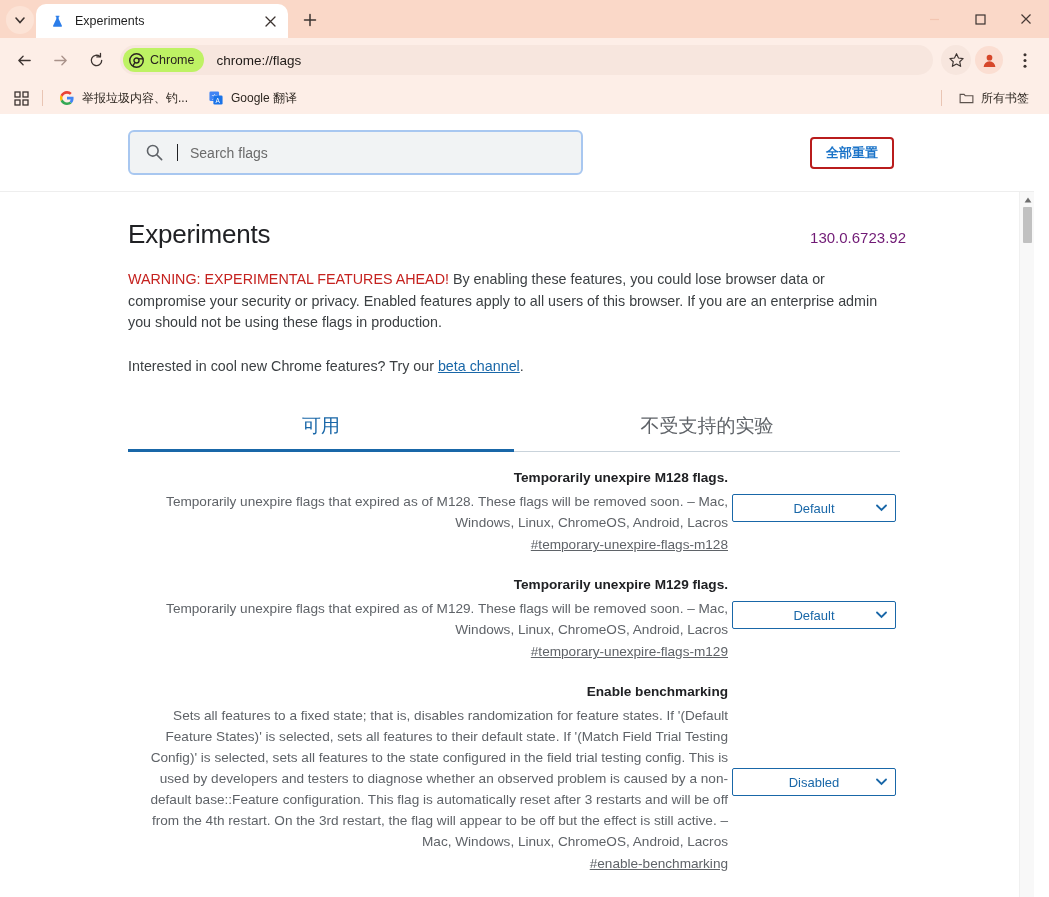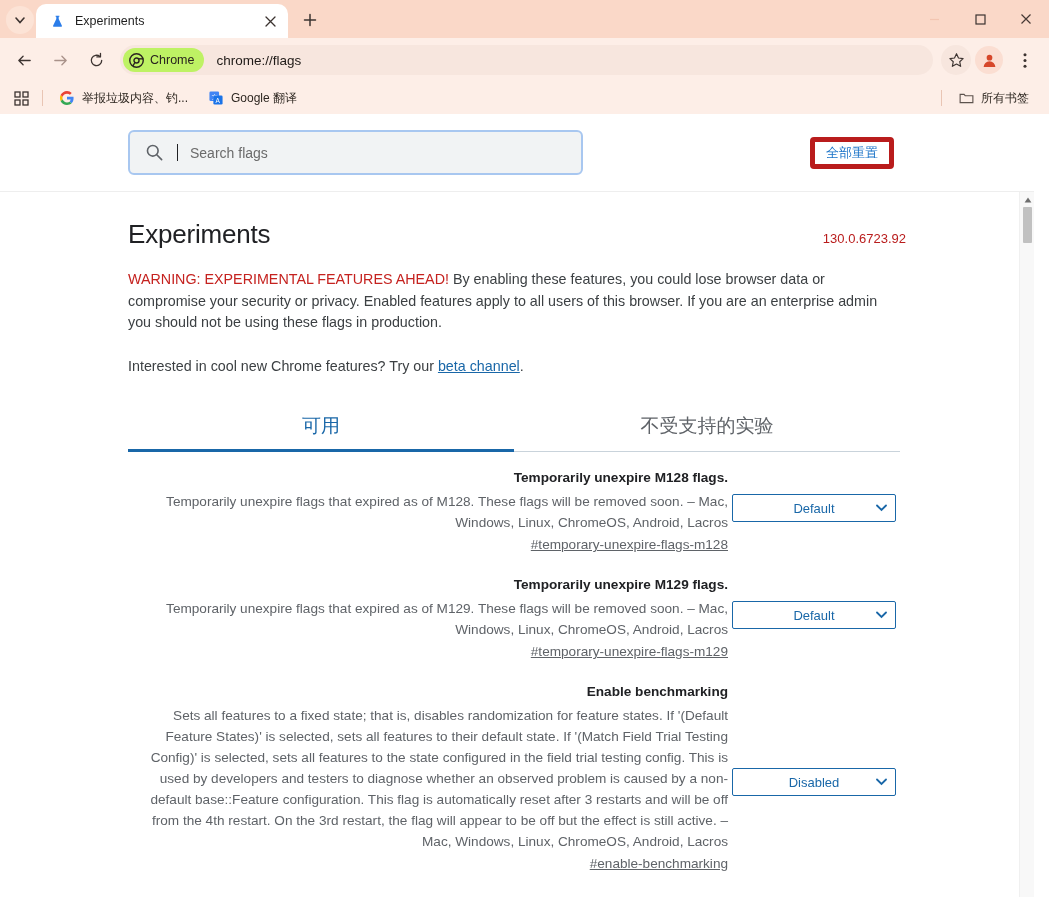--- a/index.html
+++ b/index.html
@@ -238,47 +238,47 @@
   .search-placeholder {
     font-size: 14px;
     color: #6b6b6b;
     margin-left: 12px;
   }
   .reset-btn {
     position: absolute;
     right: 140px;
     width: 84px;
     height: 32px;
-    border: 5px solid #b91c1c;
+    border: 2px solid #b91c1c;
     border-radius: 4px;
     background: #ffffff;
     color: #1a73c8;
     font-size: 13px;
     font-family: "Liberation Sans", sans-serif;
     cursor: pointer;
-    display: flex; align-items: center; justify-content: center;
+    display: flex; align-items: center; justify-content: center; font-weight: bold;
   }
 
   .body-wrap { padding: 0 128px; }
 
   .title-row {
     display: flex;
     align-items: flex-end;
     justify-content: space-between;
     padding-top: 27px;
   }
   h1.page-title {
     font-size: 26px;
     font-weight: 400;
     color: #202124;
     letter-spacing: -0.2px;
   }
   .version {
-    font-size: 13px;
-    color: #b91c1c;
+    font-size: 15px;
+    color: #701a75;
     padding-bottom: 4px;
   }
 
   .warning-para {
     margin-top: 19px;
     font-size: 14.3px;
     line-height: 21.5px;
     color: #3c4043;
     width: 772px;
   }

